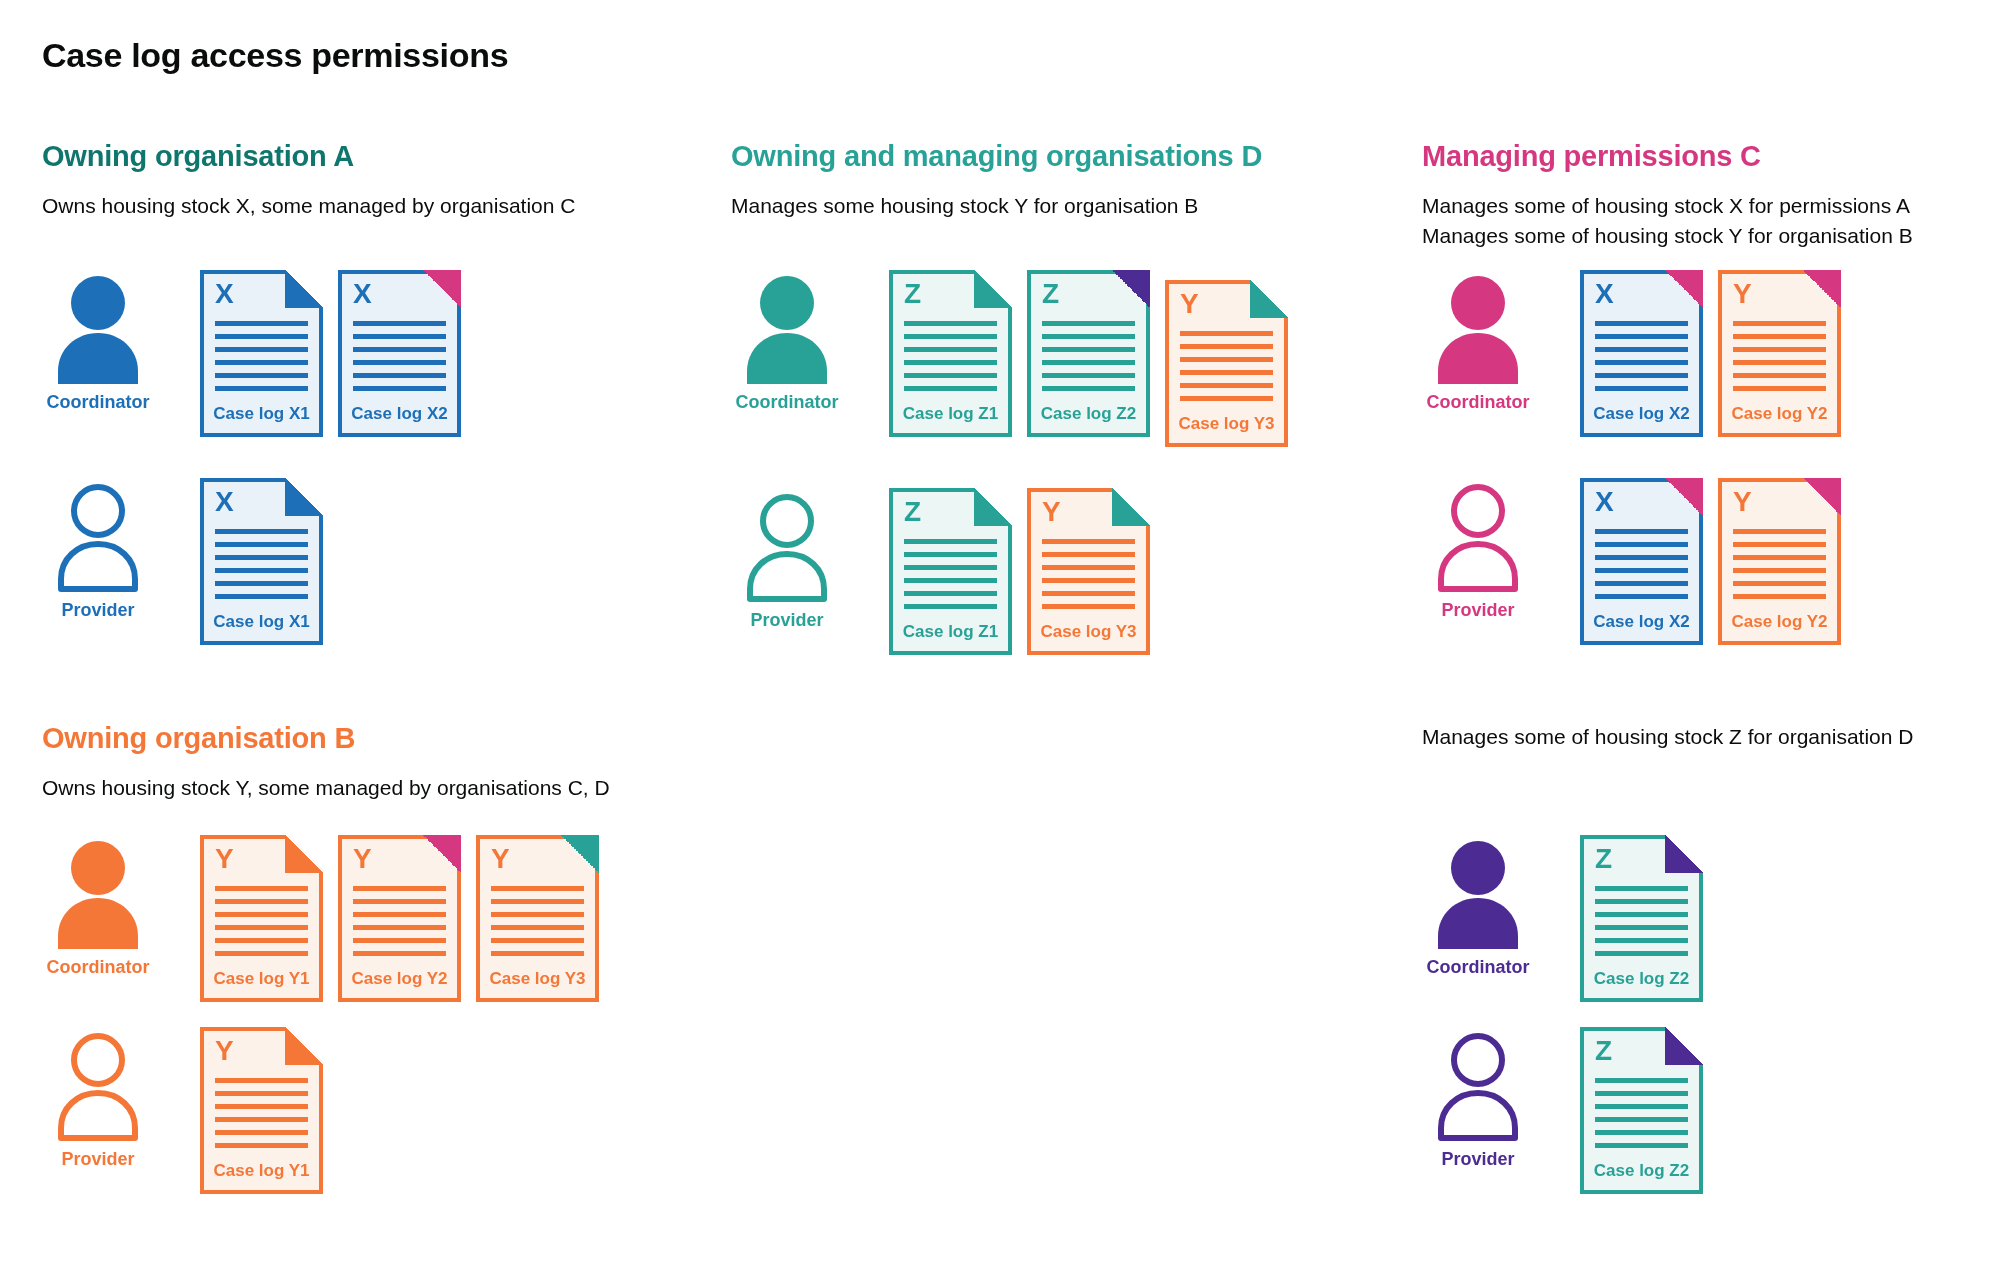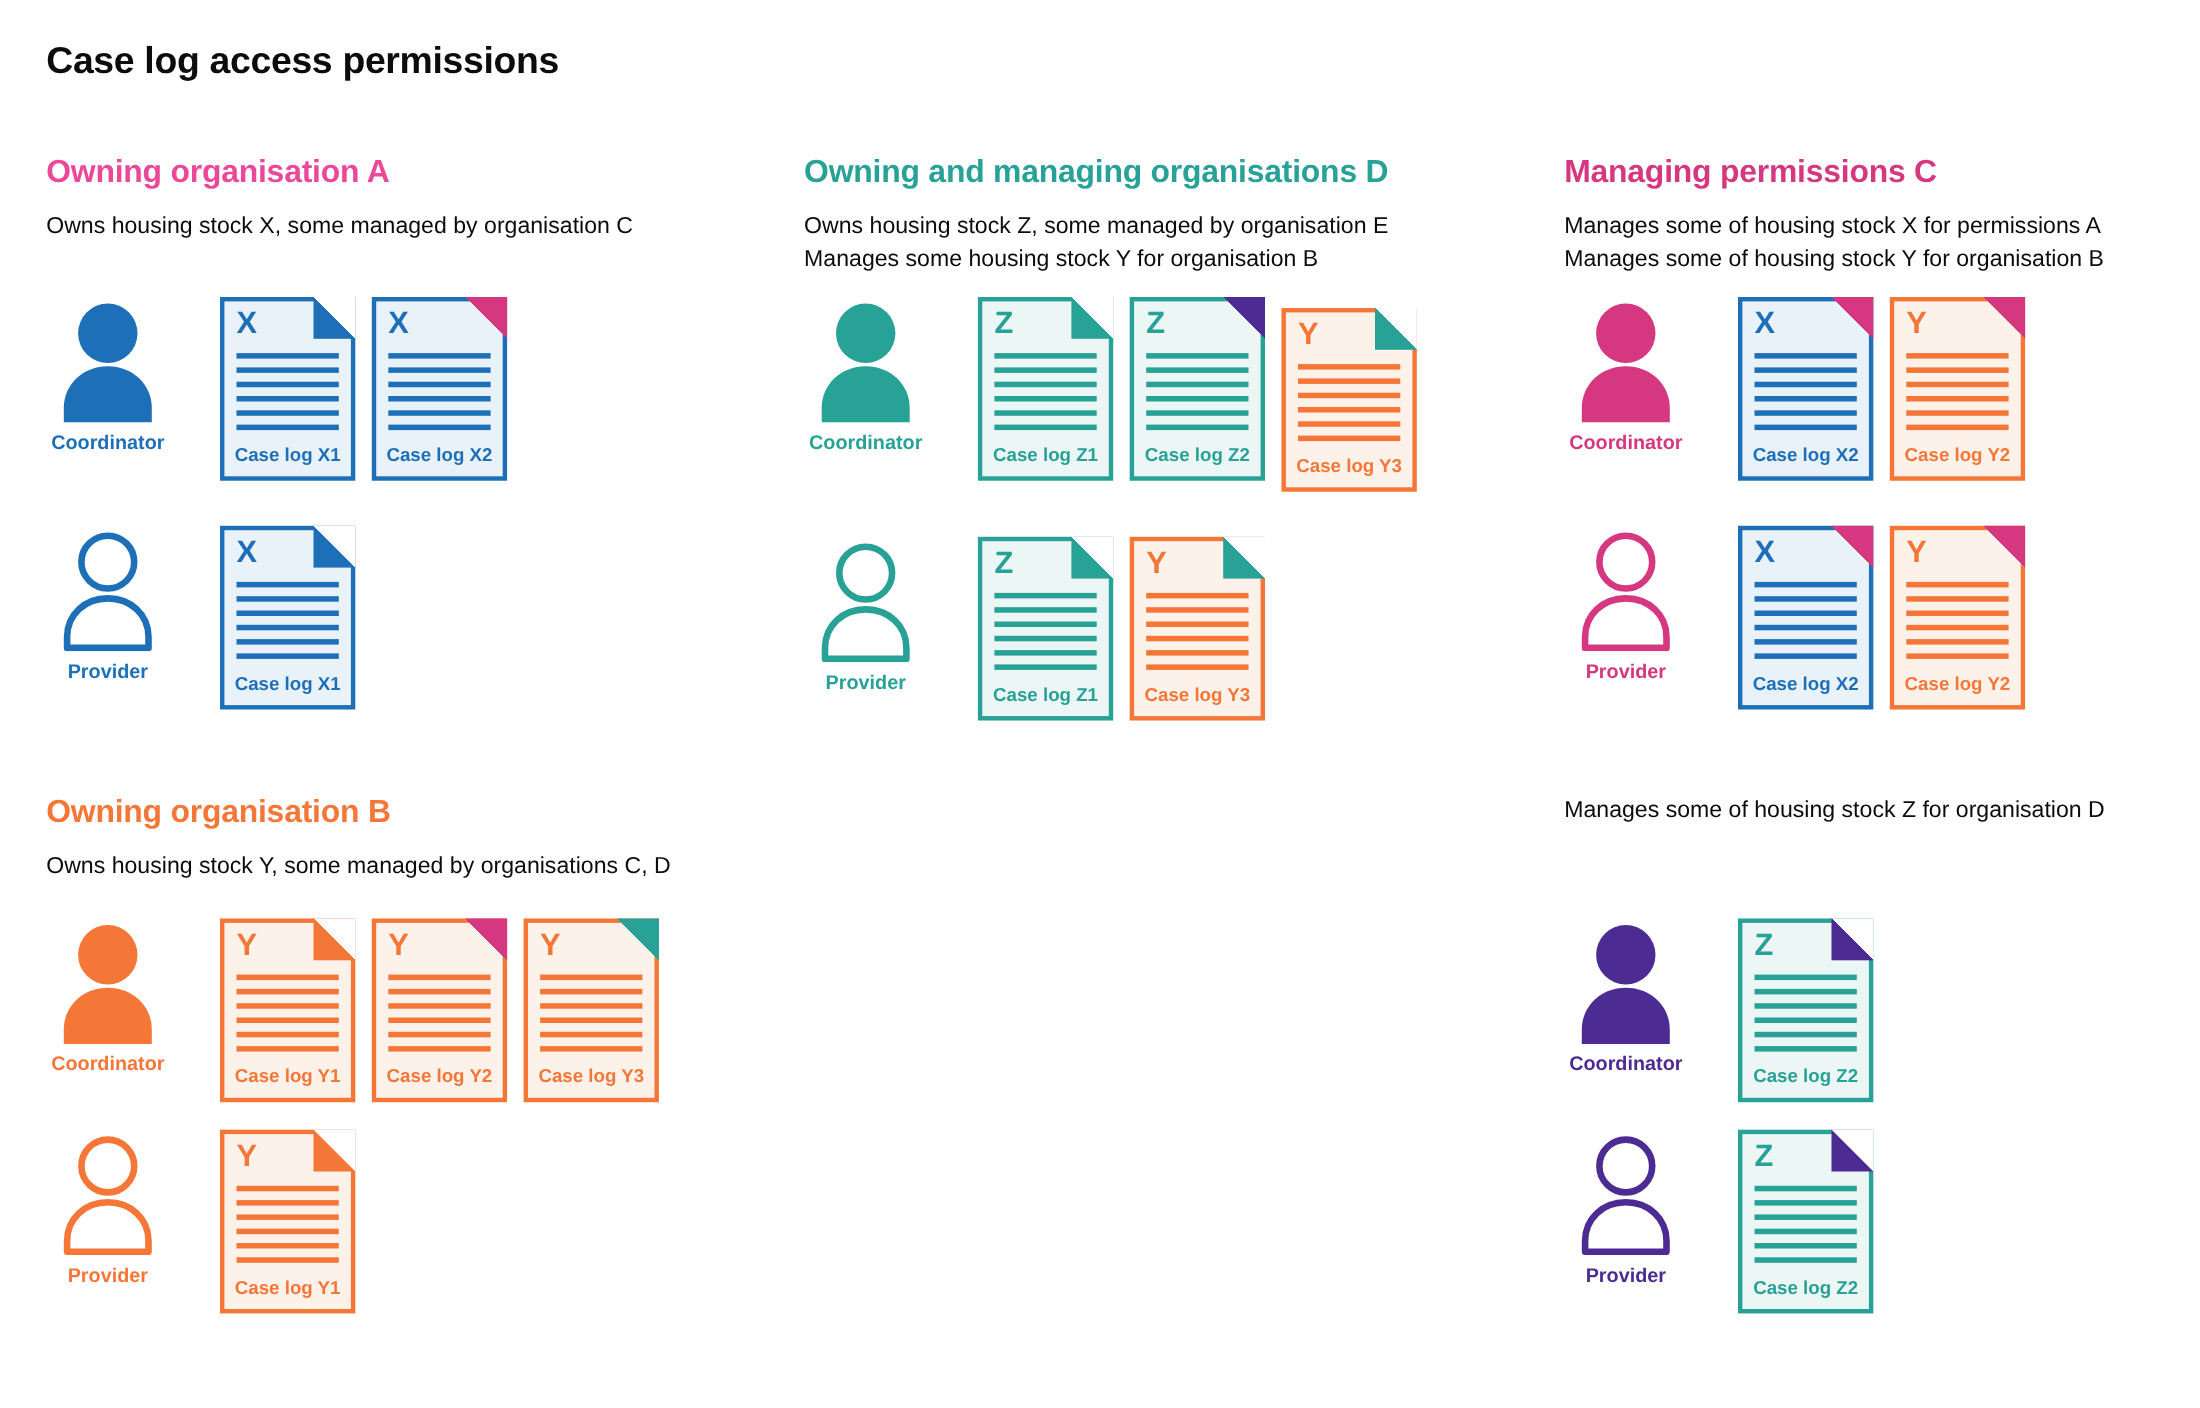--- a/index.html
+++ b/index.html
@@ -39,21 +39,21 @@
   }
   .corner{position:absolute;top:-4px;right:-4px;width:38px;height:38px;}
 </style>
 </head>
 <body>
 
 <h1 class="page-title">Case log access permissions</h1>
 
 <main>
   <section class="section row1 pos-a" id="sec-0">
-    <h2 class="sec-title" style="color: #ec4899;">Owning organisation A</h2>
+    <h2 class="sec-title" style="color: #0f766e;">Owning organisation A</h2>
     <div class="desc">
         <div>Owns housing stock X, some managed by organisation C</div>
       </div>
     <div class="rows">
         <div class="role-row">
           <div class="icon-col">
             <span>
               <svg viewBox="0 0 96 110" xmlns="http://www.w3.org/2000/svg">
                 <circle cx="48" cy="29" r="27" fill="#1d70b8"></circle>
                 <path d="M8 110 V97 C8 75 26 59 48 59 C70 59 88 75 88 97 V110 Z" fill="#1d70b8"></path>
@@ -114,21 +114,20 @@
               <div class="corner" style="background: linear-gradient(to left bottom, rgb(255, 255, 255) 49.6%, rgb(29, 112, 184) 50%);"></div>
               <div class="doc-label" style="color: rgb(29, 112, 184);">Case log X1</div>
             </div>
           </div>
         </div>
       </div>
   </section>
   <section class="section row1 pos-d" id="sec-1">
     <h2 class="sec-title" style="color: rgb(40, 161, 151);">Owning and managing organisations D</h2>
     <div class="desc">
-        <div>Owns housing stock Z, some managed by organisation E</div>
         <div>Manages some housing stock Y for organisation B</div>
       </div>
     <div class="rows">
         <div class="role-row">
           <div class="icon-col">
             <span>
               <svg viewBox="0 0 96 110" xmlns="http://www.w3.org/2000/svg">
                 <circle cx="48" cy="29" r="27" fill="#28a197"></circle>
                 <path d="M8 110 V97 C8 75 26 59 48 59 C70 59 88 75 88 97 V110 Z" fill="#28a197"></path>
               </svg>

